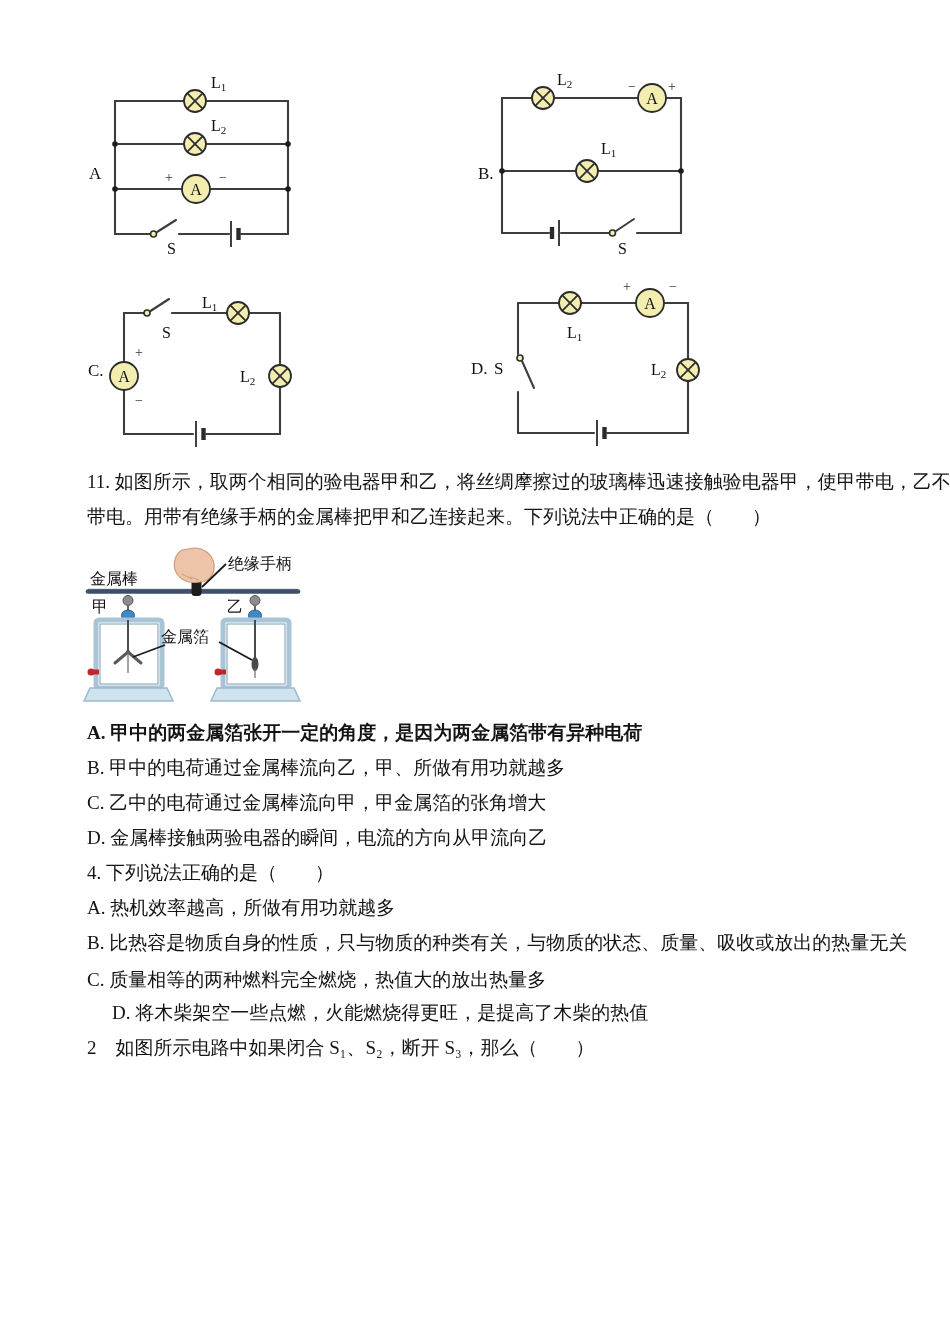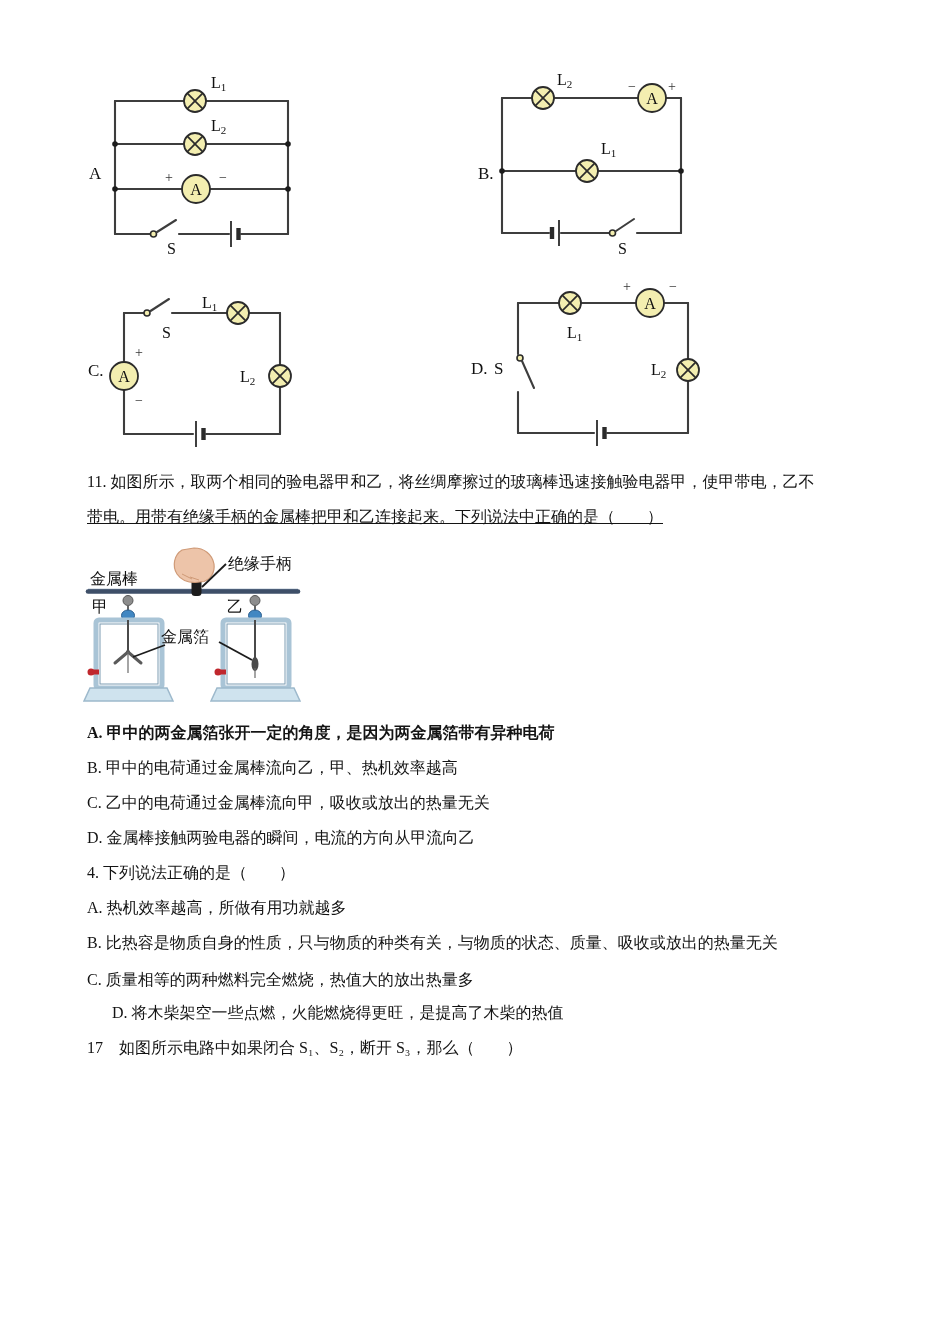--- a/index.html
+++ b/index.html
@@ -5,21 +5,21 @@
   html,body{margin:0;padding:0;}
   body{
     width:950px;height:1344px;position:relative;background:#ffffff;
     font-family:"Liberation Serif","DejaVu Serif",serif;color:#141414;
     overflow:hidden;
   }
   .abs{position:absolute;}
   
   .tl{
     position:absolute;left:87px;height:24px;line-height:24px;
-    font-size:16px;white-space:nowrap;color:#141414;
+    font-size:19px;white-space:nowrap;color:#141414;
   }
   
   svg{overflow:visible;}
   .wire{stroke:#3d3d3d;stroke-width:2.1;fill:none;stroke-linecap:round;}
   .lamp{fill:#f3eeb0;stroke:#2b2b2b;stroke-width:1.8;}
   .lampx{stroke:#2b2b2b;stroke-width:1.7;}
   .meter{fill:#f3eeb0;stroke:#2b2b2b;stroke-width:1.8;}
   .dot{fill:#1c1c1c;}
   .swc{fill:#f3eeb0;stroke:#2b2b2b;stroke-width:1.6;}
   .batl{stroke:#2b2b2b;stroke-width:1.8;}
@@ -167,21 +167,21 @@
   <line class="lampx" x1="225.2" y1="90.2" x2="240.8" y2="105.8"></line>
   <line class="lampx" x1="240.8" y1="90.2" x2="225.2" y2="105.8"></line>
 
   <line class="wire" x1="63" y1="161" x2="139" y2="161"></line>
   <line class="batl" x1="142" y1="148" x2="142" y2="174"></line>
   <line stroke="#2b2b2b" stroke-width="4.4" x1="149.5" y1="155" x2="149.5" y2="167"></line>
   <line class="wire" x1="152" y1="161" x2="233" y2="161"></line>
 </svg>
 
 <div class="tl" style="top:470px;">11. 如图所示，取两个相同的验电器甲和乙，将丝绸摩擦过的玻璃棒迅速接触验电器甲，使甲带电，乙不</div>
-<div class="tl" style="top:505px;text-decoration:underline;">带电。用带有绝缘手柄的金属棒把甲和乙连接起来。下列说法中正确的是（　　）</div>
+<div class="tl" style="top:505px;">带电。用带有绝缘手柄的金属棒把甲和乙连接起来。下列说法中正确的是（　　）</div>
 
 <svg class="abs" style="left:70px;top:548px;" width="330" height="168" viewBox="0 0 330 168">
 
   <line x1="18" y1="41.5" x2="228" y2="41.5" stroke="#7d93ad" stroke-width="1.6"></line>
   <line x1="18" y1="43.5" x2="228" y2="43.5" stroke="#3e4f68" stroke-width="4.6" stroke-linecap="round"></line>
   <text class="figlabel" x="20" y="36">金属棒</text>
 
   <rect x="121.5" y="30" width="10" height="18" rx="3.5" fill="#1c1c1c"></rect>
   <path d="M112,2 C104,7 102,18 107,26 C111,32 118,34.5 125,34.5 L134,33.5 C141,31 145,24 144,16 C142,6 134,0 124,0 Z" fill="#edc4a9" stroke="#cf9a77" stroke-width="1.2"></path>
   <path d="M112,26 L122,31 M120,29 L129,32" stroke="#cf9a77" stroke-width="1" fill="none"></path>
@@ -215,23 +215,23 @@
   <circle cx="148" cy="124" r="3.5" fill="#c0272d"></circle>
   <rect x="150" y="121.5" width="6" height="5" fill="#c0272d"></rect>
   <polygon points="147,140 224,140 230,153 141,153" fill="#cfe3ee" stroke="#9db9cc" stroke-width="1.5"></polygon>
 
   <text class="figlabel" x="91" y="94">金属箔</text>
   <line class="pline" x1="95" y1="97" x2="63" y2="109"></line>
   <line class="pline" x1="149" y1="94" x2="182" y2="112"></line>
 </svg>
 
 <div class="tl" style="top:721px;font-weight:bold;">A. 甲中的两金属箔张开一定的角度，是因为两金属箔带有异种电荷</div>
-<div class="tl" style="top:756px;">B. 甲中的电荷通过金属棒流向乙，甲、热机效率越高</div>
-<div class="tl" style="top:791px;">C. 乙中的电荷通过金属棒流向甲，吸收或放出的热量无关</div>
+<div class="tl" style="top:756px;">B. 甲中的电荷通过金属棒流向乙，甲、所做有用功就越多</div>
+<div class="tl" style="top:791px;">C. 乙中的电荷通过金属棒流向甲，甲金属箔的张角增大</div>
 <div class="tl" style="top:826px;text-align:right;">D. 金属棒接触两验电器的瞬间，电流的方向从甲流向乙</div>
 
 <div class="tl" style="top:861px;">4. 下列说法正确的是（　　）</div>
 <div class="tl" style="top:896px;">A. 热机效率越高，所做有用功就越多</div>
 <div class="tl" style="top:931px;">B. 比热容是物质自身的性质，只与物质的种类有关，与物质的状态、质量、吸收或放出的热量无关</div>
 <div class="tl" style="top:968px;">C. 质量相等的两种燃料完全燃烧，热值大的放出热量多</div>
 <div class="tl" style="top:1001px;margin-left:25px;">D. 将木柴架空一些点燃，火能燃烧得更旺，是提高了木柴的热值</div>
 
-<div class="tl" style="top:1036px;">17　如图所示电路中如果闭合 S₁、S₂，断开 S₃，那么（　　）</div>
+<div class="tl" style="top:1036px;">2　如图所示电路中如果闭合 S₁、S₂，断开 S₃，那么（　　）</div>
 
 </body></html>

